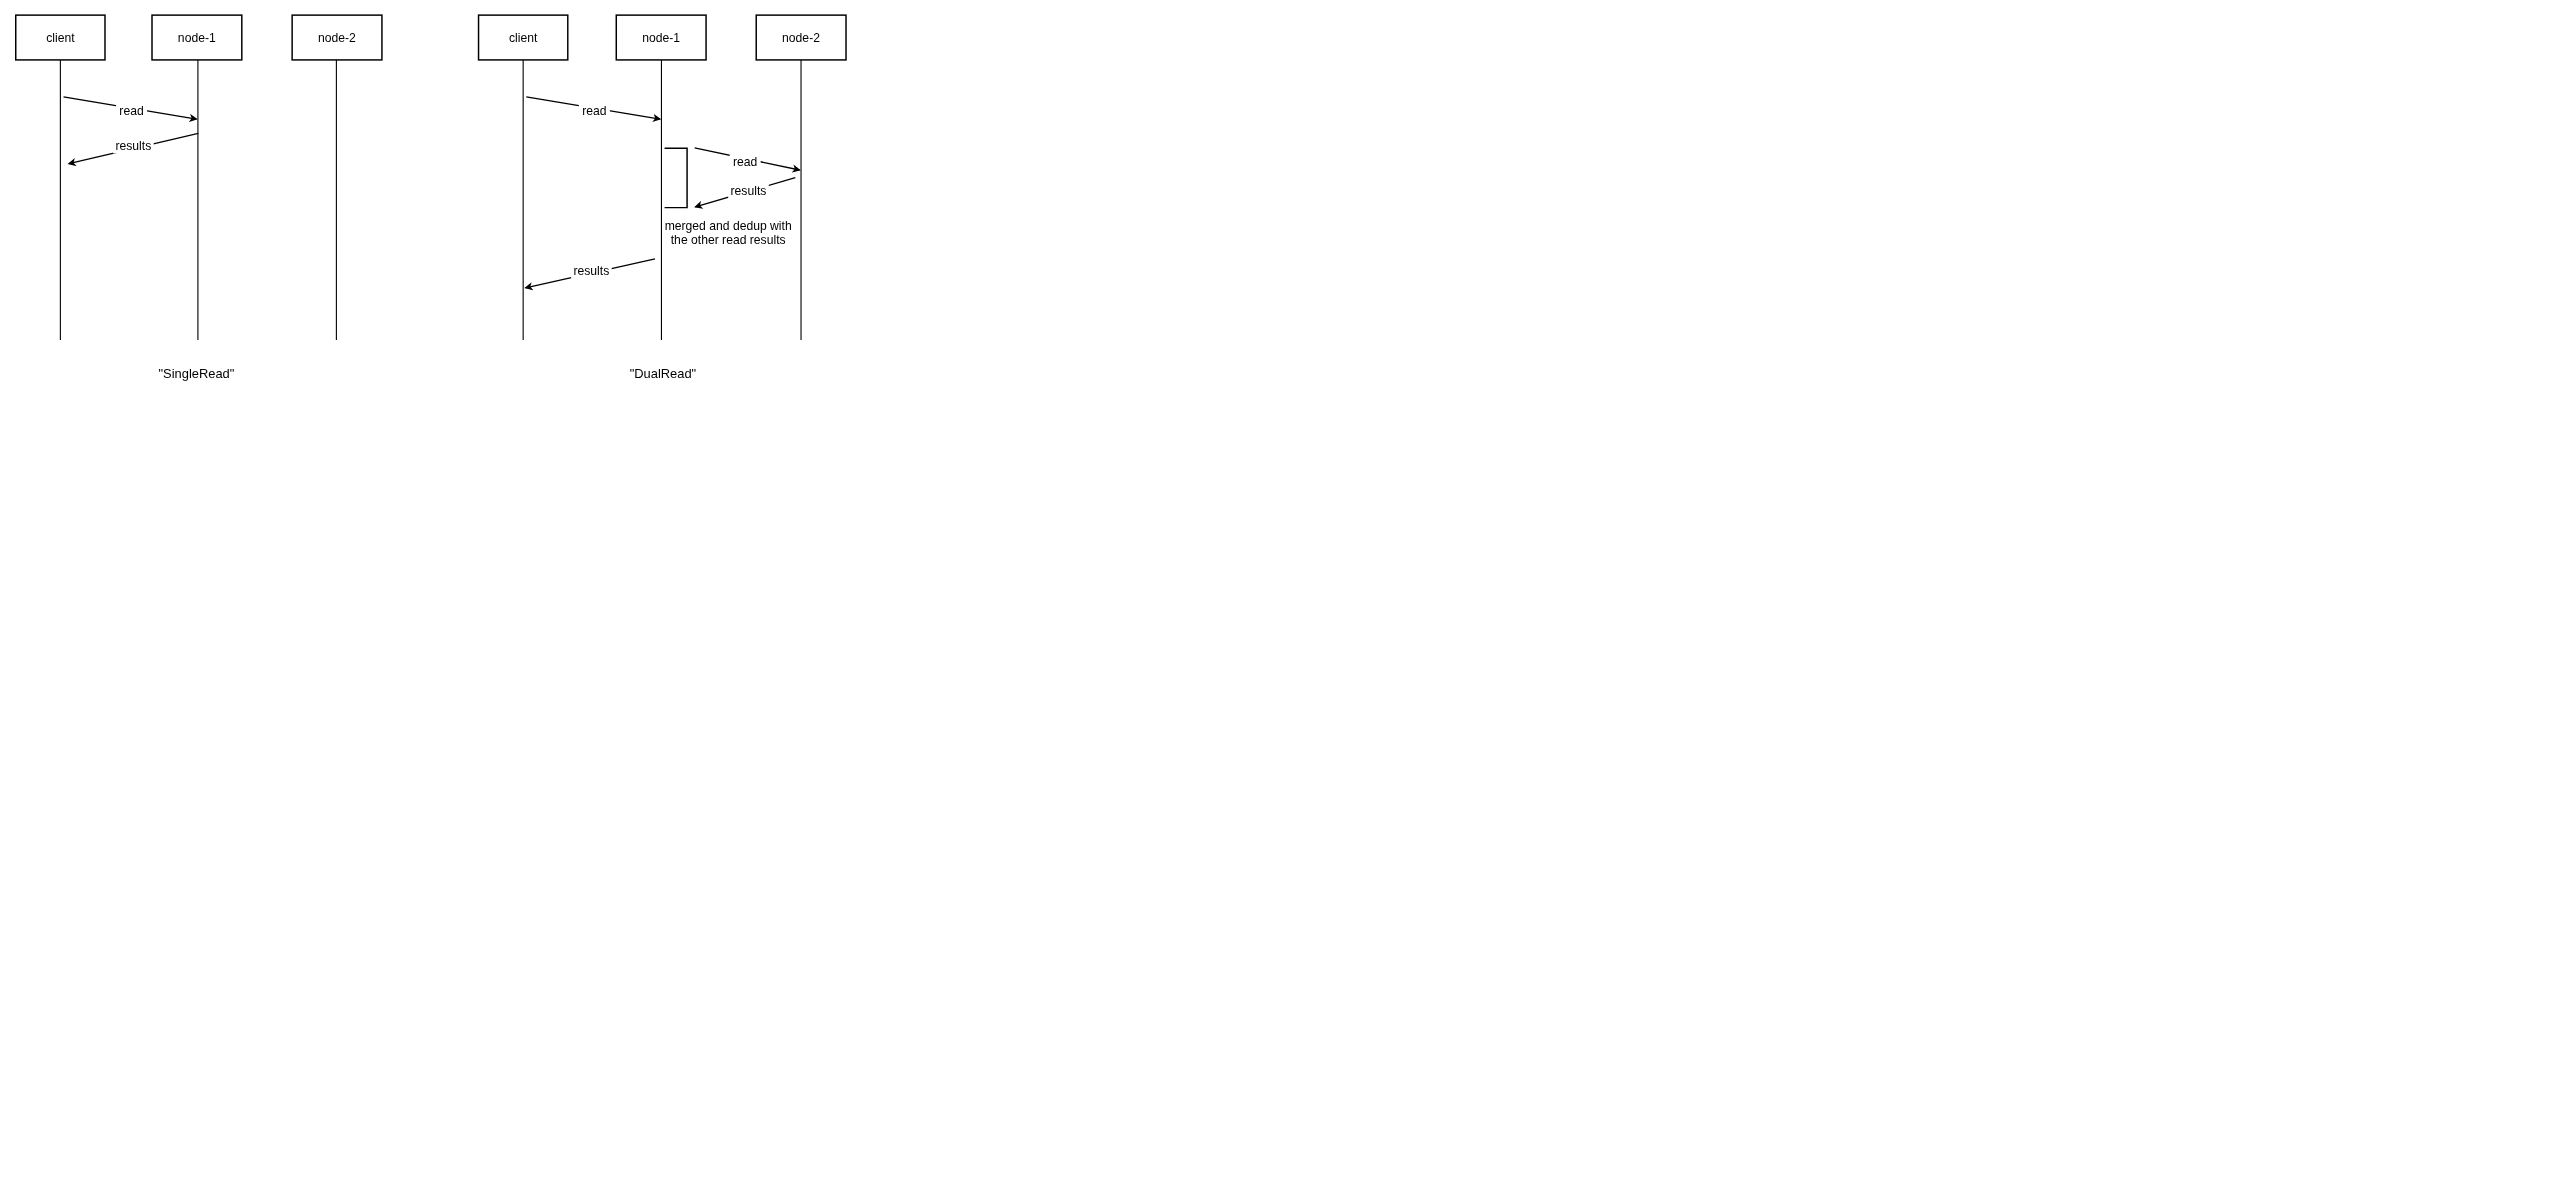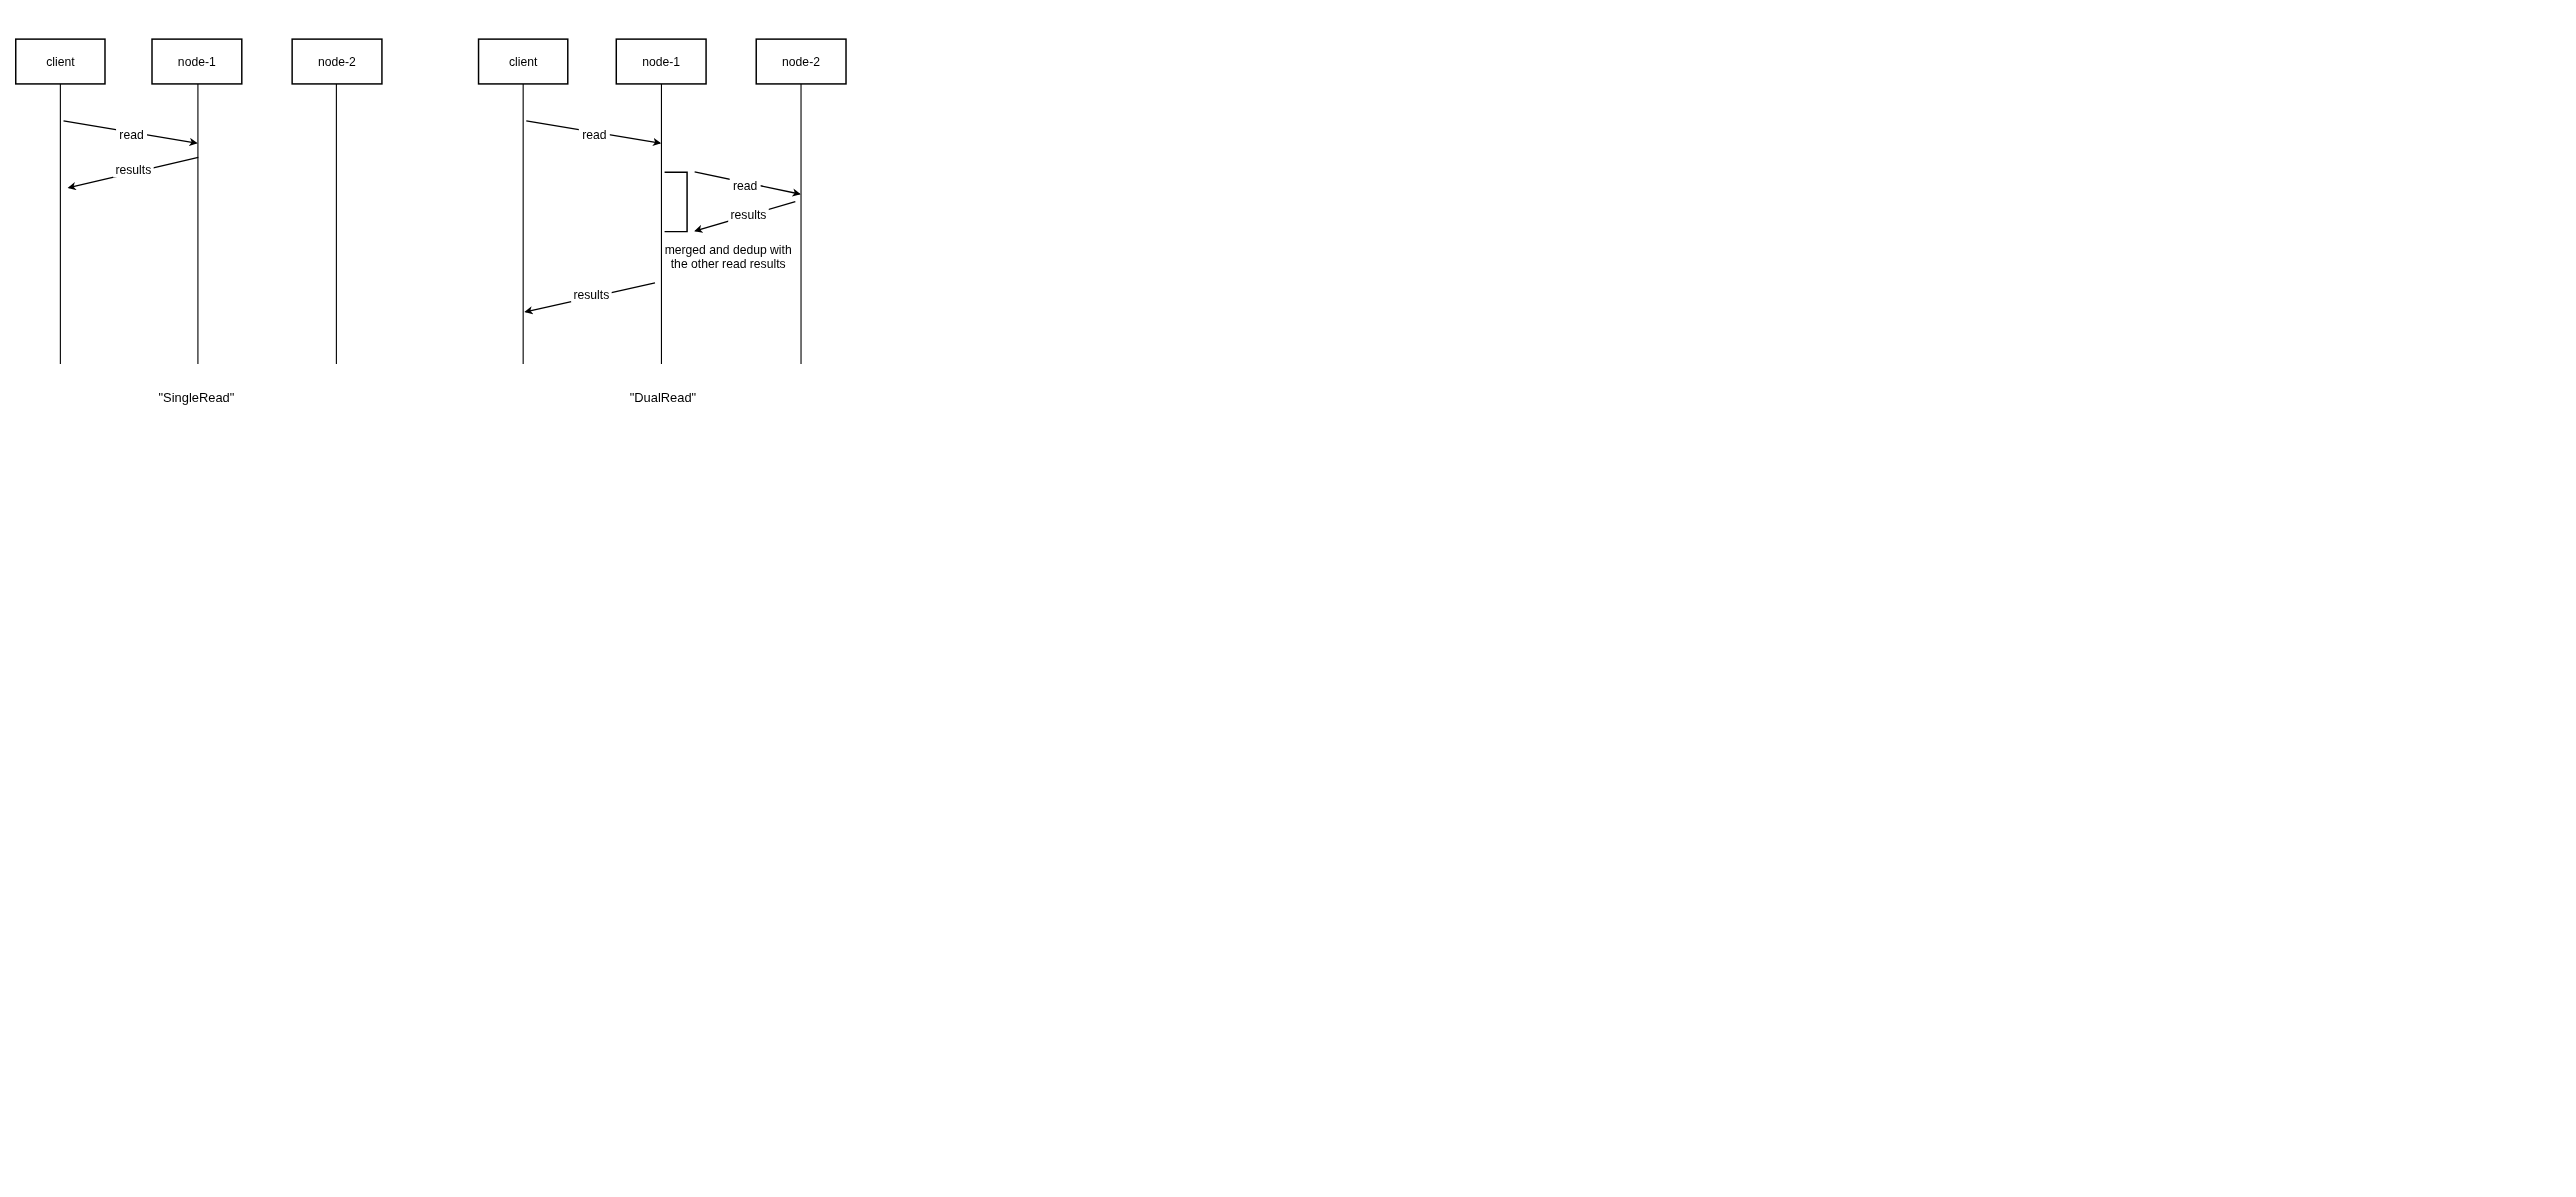--- a/index.html
+++ b/index.html
@@ -5,21 +5,20 @@
   html, body {
     margin: 0;
     padding: 0;
     background: #ffffff;
   }
   .canvas {
     width: 859px;
     height: 399px;
     background: #ffffff;
     overflow: hidden;
-    margin-top: 24px;
   }
   svg {
     display: block;
     width: 100%;
     height: 100%;
   }
   svg text {
     font-family: "Liberation Sans", sans-serif;
     fill: #000000;
   }

